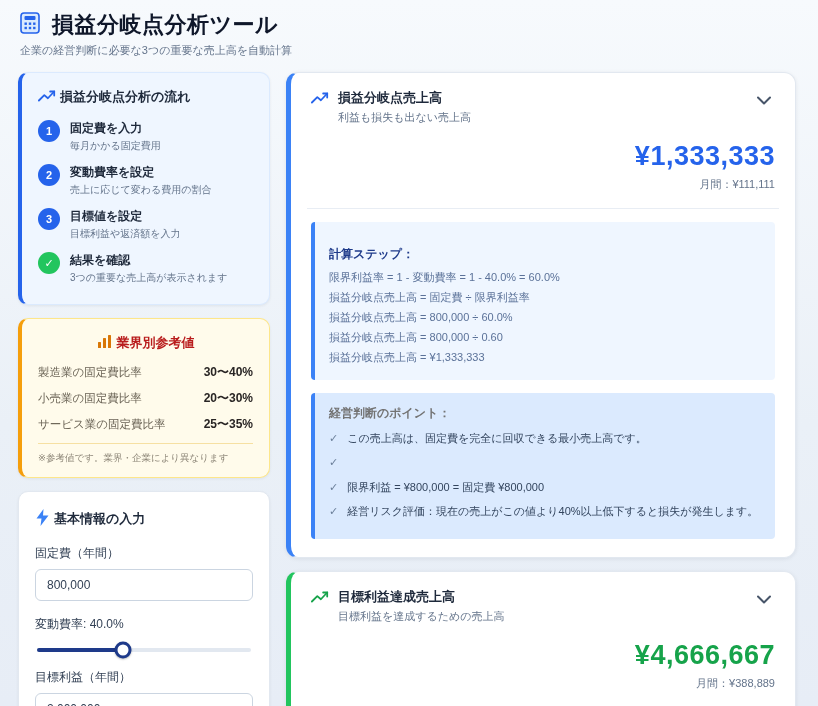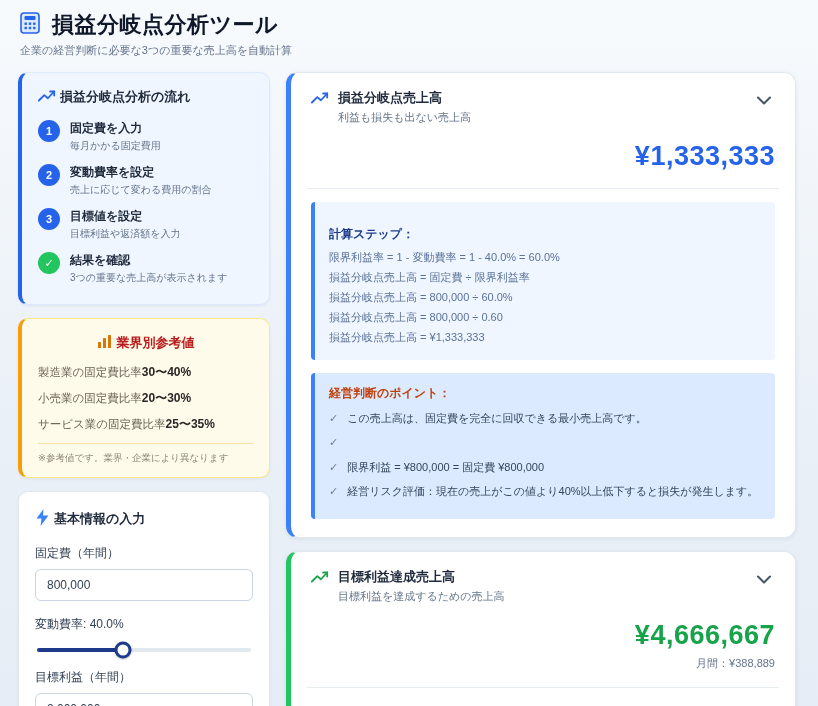--- a/index.html
+++ b/index.html
@@ -38,21 +38,21 @@
   .step-label { font-size:12px; font-weight:bold; color:#1e293b; }
   .step-desc { font-size:10px; color:#64748b; margin-top:2px; }
 
   
   .industry-panel {
     background:#fffbeb; border:1px solid #fde68a; border-left:4px solid #f59e0b;
     border-radius:10px; padding:15px 16px 12px; box-shadow:0 1px 3px rgba(15,23,42,.06);
   }
   .industry-panel .panel-title { color:#b91c1c;justify-content:center; }
   .industry-rows { margin-top:12px; }
-  .industry-row { display:flex; justify-content:flex-start; align-items:center; margin:9px 0; }
+  .industry-row { display:flex; justify-content:space-between; align-items:center; margin:9px 0; }
   .industry-label { font-size:11.5px; color:#6b6456; }
   .industry-value { font-size:12px; font-weight:bold; color:#292524; }
   .industry-note { border-top:1px solid #f6e0a2; margin-top:10px; padding-top:8px; font-size:9.5px; color:#8c8577; }
 
   
   .form-panel {
     background:#ffffff; border:1px solid #e2e8f0; border-radius:10px;
     padding:17px 16px; box-shadow:0 1px 3px rgba(15,23,42,.06);
   }
   .form-body { margin-top:16px; }
@@ -87,21 +87,21 @@
   .card-value { text-align:right; font-size:27px; font-weight:bold; color:#2563eb; margin-top:16px; letter-spacing:.5px; }
   .card.green .card-value { color:#16a34a; }
   .card-monthly { text-align:right; font-size:11px; color:#64748b; margin-top:5px; }
   .card-divider { border:none; border-top:1px solid #e8edf4; margin:16px -4px 13px; }
 
   .calc-panel { background:#eff6ff; border-left:4px solid #3b82f6; border-radius:4px; padding:24px 14px 10px; }
   .calc-title { font-size:12px; font-weight:bold; color:#1e3a8a; margin-bottom:7px; }
   .calc-line { font-size:11px; color:#5b7299; margin:5px 0; }
 
   .points-panel { background:#dbeafe; border-left:4px solid #3b82f6; border-radius:4px; padding:12px 14px 10px; margin-top:13px; }
-  .points-title { font-size:12px; font-weight:bold; color:#c2410c; margin-bottom:9px; }
+  .points-title { font-size:12px; font-weight:bold; color:#737373; margin-bottom:9px; }
   .point-item { display:flex; gap:9px; font-size:11px; color:#33455e; margin:9px 0; line-height:1.4; }
   .point-check { color:#6b7f99; font-size:11px; flex-shrink:0; }
 </style>
 </head>
 <body>
 
 <div class="page">
 
   <div class="app-header">
     <span>
@@ -242,20 +242,21 @@
           </div>
           <button class="chevron-btn">
             <span>
               <svg width="14" height="9" viewBox="0 0 14 9" fill="none">
                   <path d="M1 1.5 L7 7.5 L13 1.5" stroke="#475569" stroke-width="2" stroke-linecap="round" stroke-linejoin="round"></path>
                 </svg>
             </span>
           </button>
         </div>
         <div class="card-value">¥1,333,333</div>
+        <div class="card-monthly">月間：¥111,111</div>
         <hr class="card-divider">
         <div class="calc-panel">
           <div class="calc-title">計算ステップ：</div>
           <div>
               <div class="calc-line">限界利益率 = 1 - 変動費率 = 1 - 40.0% = 60.0%</div>
               <div class="calc-line">損益分岐点売上高 = 固定費 ÷ 限界利益率</div>
               <div class="calc-line">損益分岐点売上高 = 800,000 ÷ 60.0%</div>
               <div class="calc-line">損益分岐点売上高 = 800,000 ÷ 0.60</div>
               <div class="calc-line">損益分岐点売上高 = ¥1,333,333</div>
             </div>

